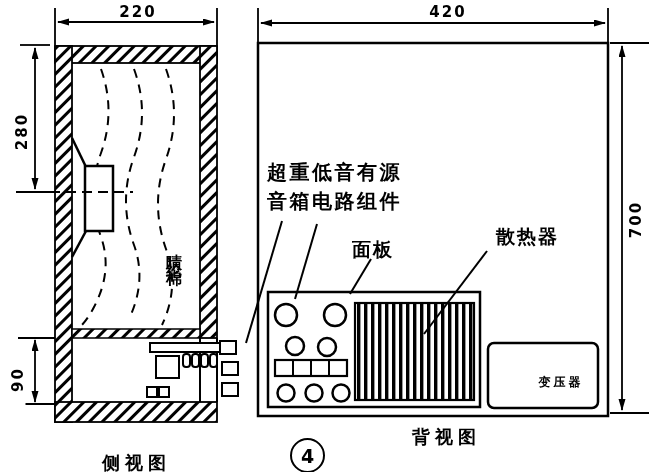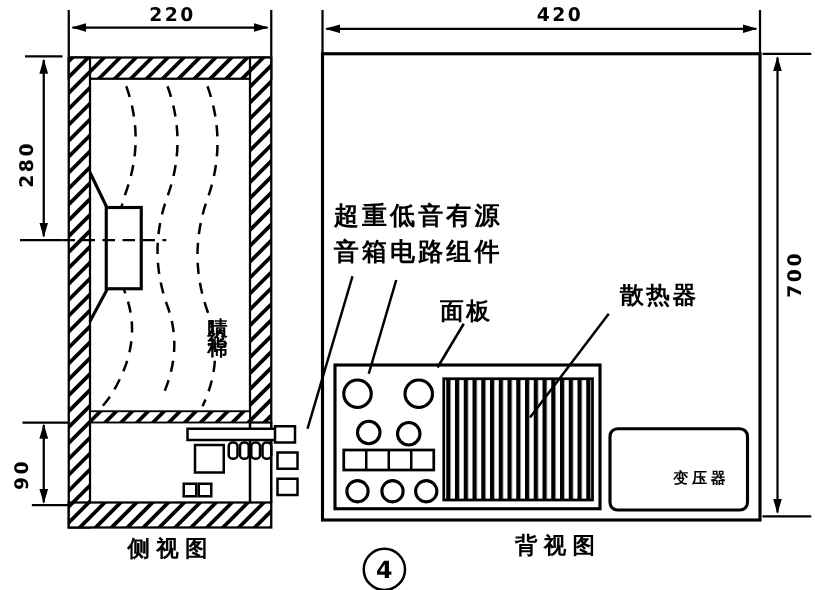--- a/index.html
+++ b/index.html
@@ -150,20 +150,20 @@
   <div class="lbl cjk module-label" style="left:267px;top:158px;">
     <div>超重低音有源</div>
     <div>音箱电路组件</div>
   </div>
 
   <div class="lbl cjk small-cjk" style="left:352px;top:240px;background:transparent;">面板</div>
   <div class="lbl cjk small-cjk" style="left:496px;top:227px;background:transparent;">散热器</div>
 
   <div id="transformer-label">变压器</div>
 
-  <div class="lbl cjk caption" style="left:102px;top:431px;background:transparent;">侧视图</div>
+  <div class="lbl cjk caption" style="left:102px;top:454px;background:transparent;">侧视图</div>
   <div class="lbl cjk caption" style="left:412px;top:428px;background:transparent;">背视图</div>
 
   <div id="fig-num">
     <span>4</span>
   </div>
 
 </div>
 
 </body></html>

